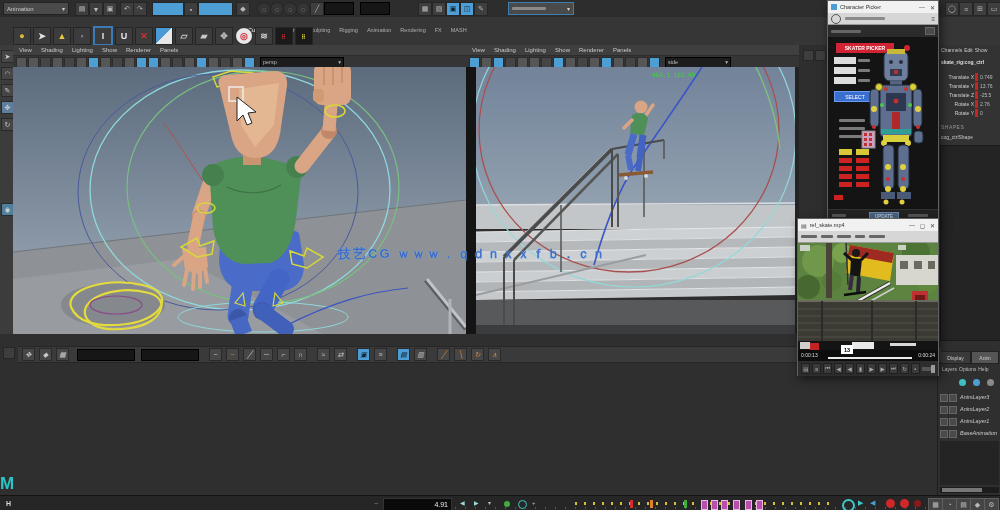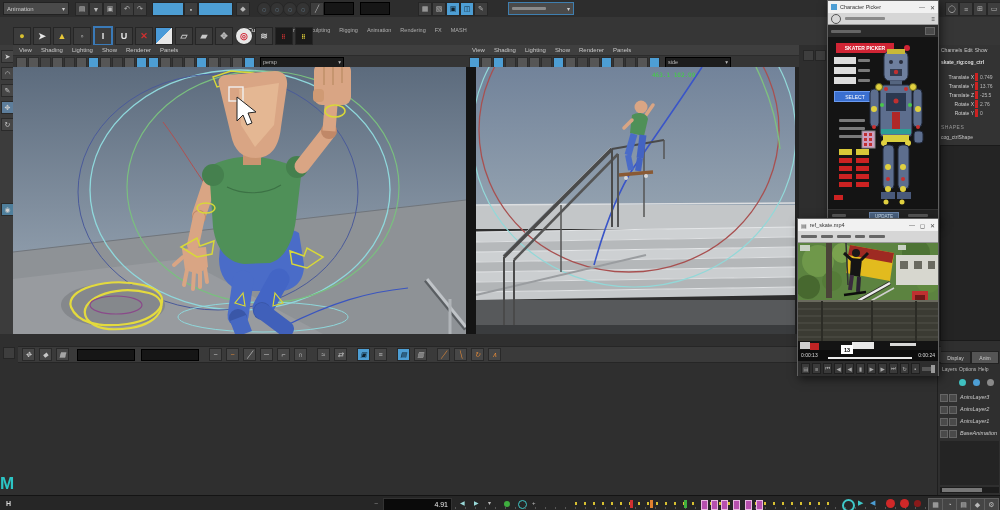--- a/index.html
+++ b/index.html
@@ -689,14 +689,15 @@
       <span class="vbtn">▶</span>
       <span class="vbtn">⏭</span>
       <span class="vbtn">↻</span>
       <span class="vbtn">▪</span>
       <div style="margin-left:auto;width:16px;height:4px;background:#555;position:relative;">
           <span style="position:absolute;left:9px;top:-2px;width:4px;height:8px;background:#9a9a9a;"></span>
         </div>
     </div>
   </div>
 
+  <div id="watermark" class="abs">技艺CG ｗｗｗ．ｑｄｎｘｘｆｂ．ｃｎ</div>
 
 </div>
 
 </body></html>

